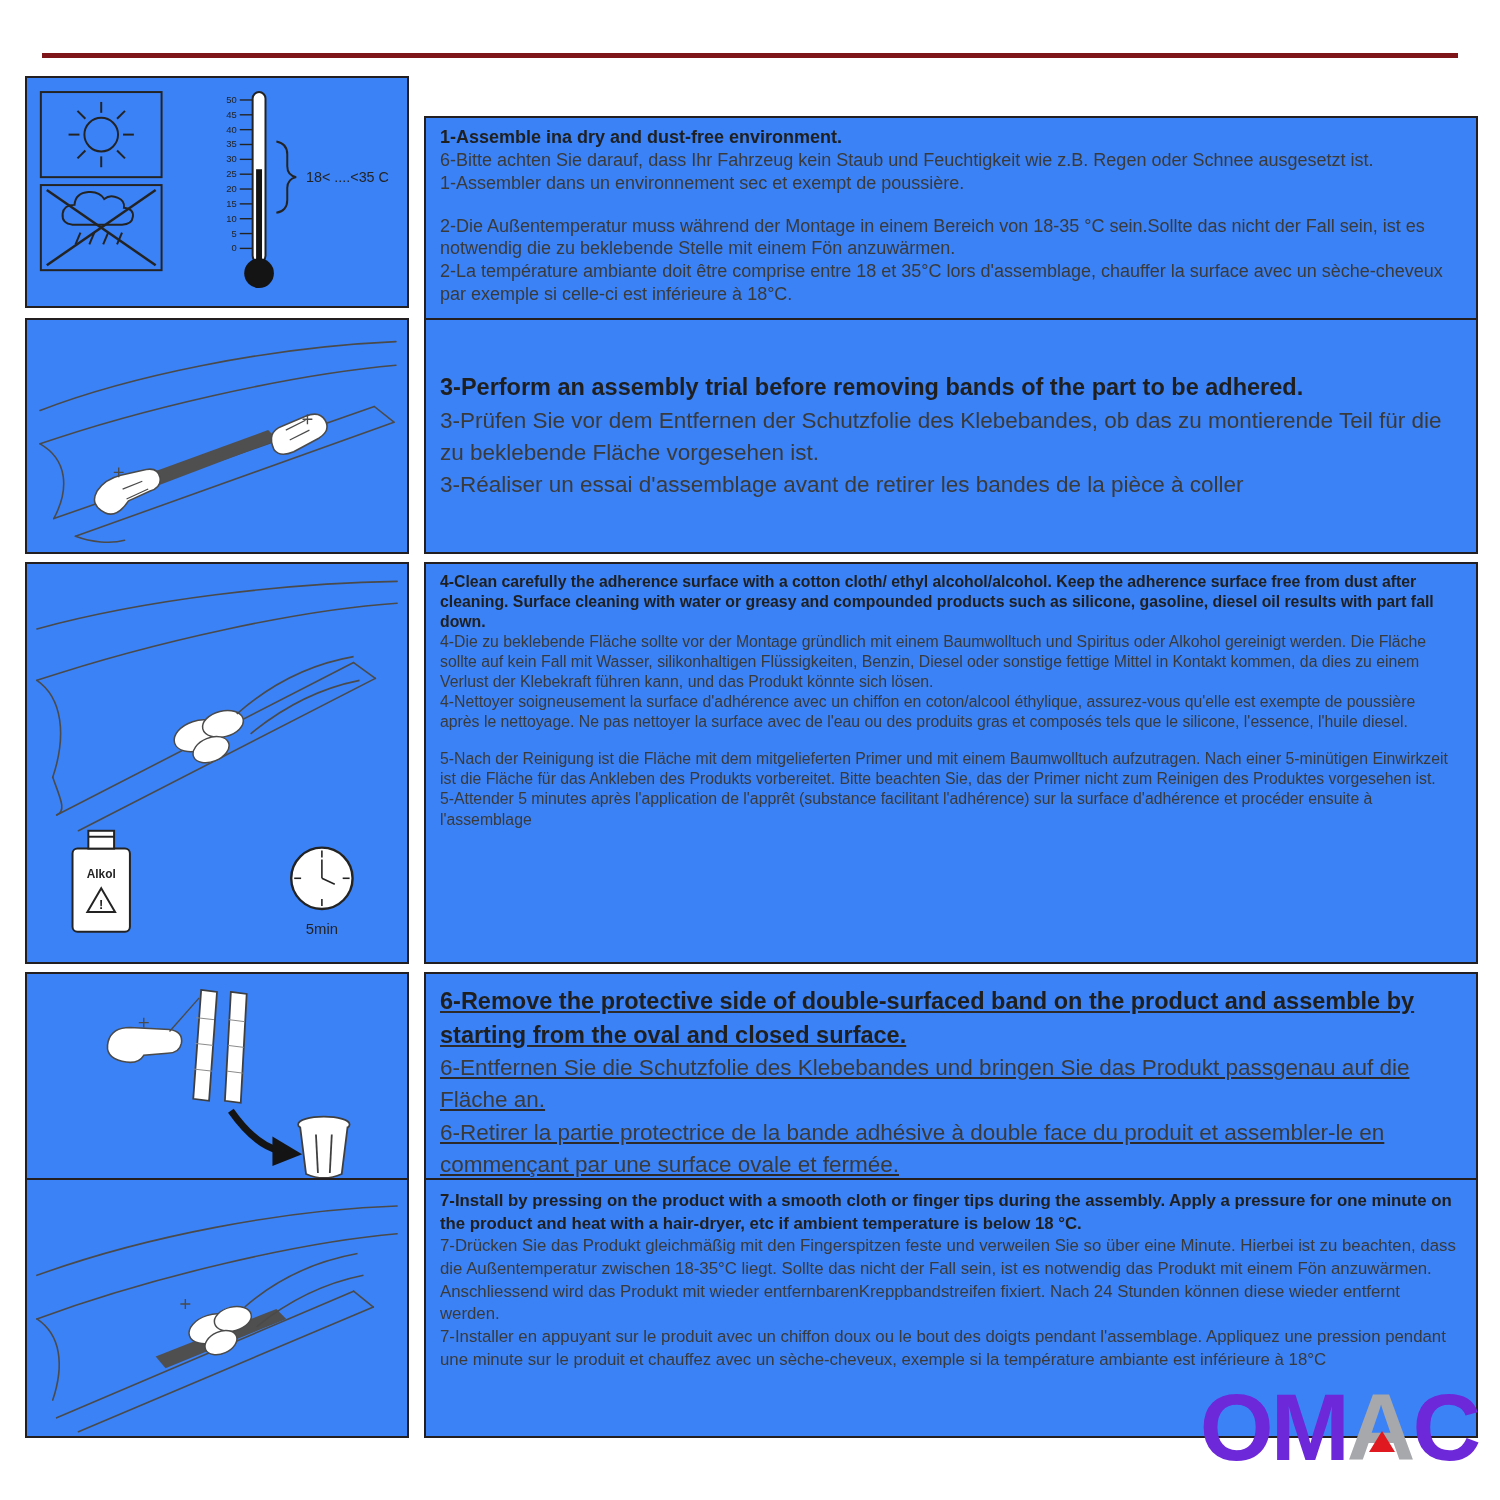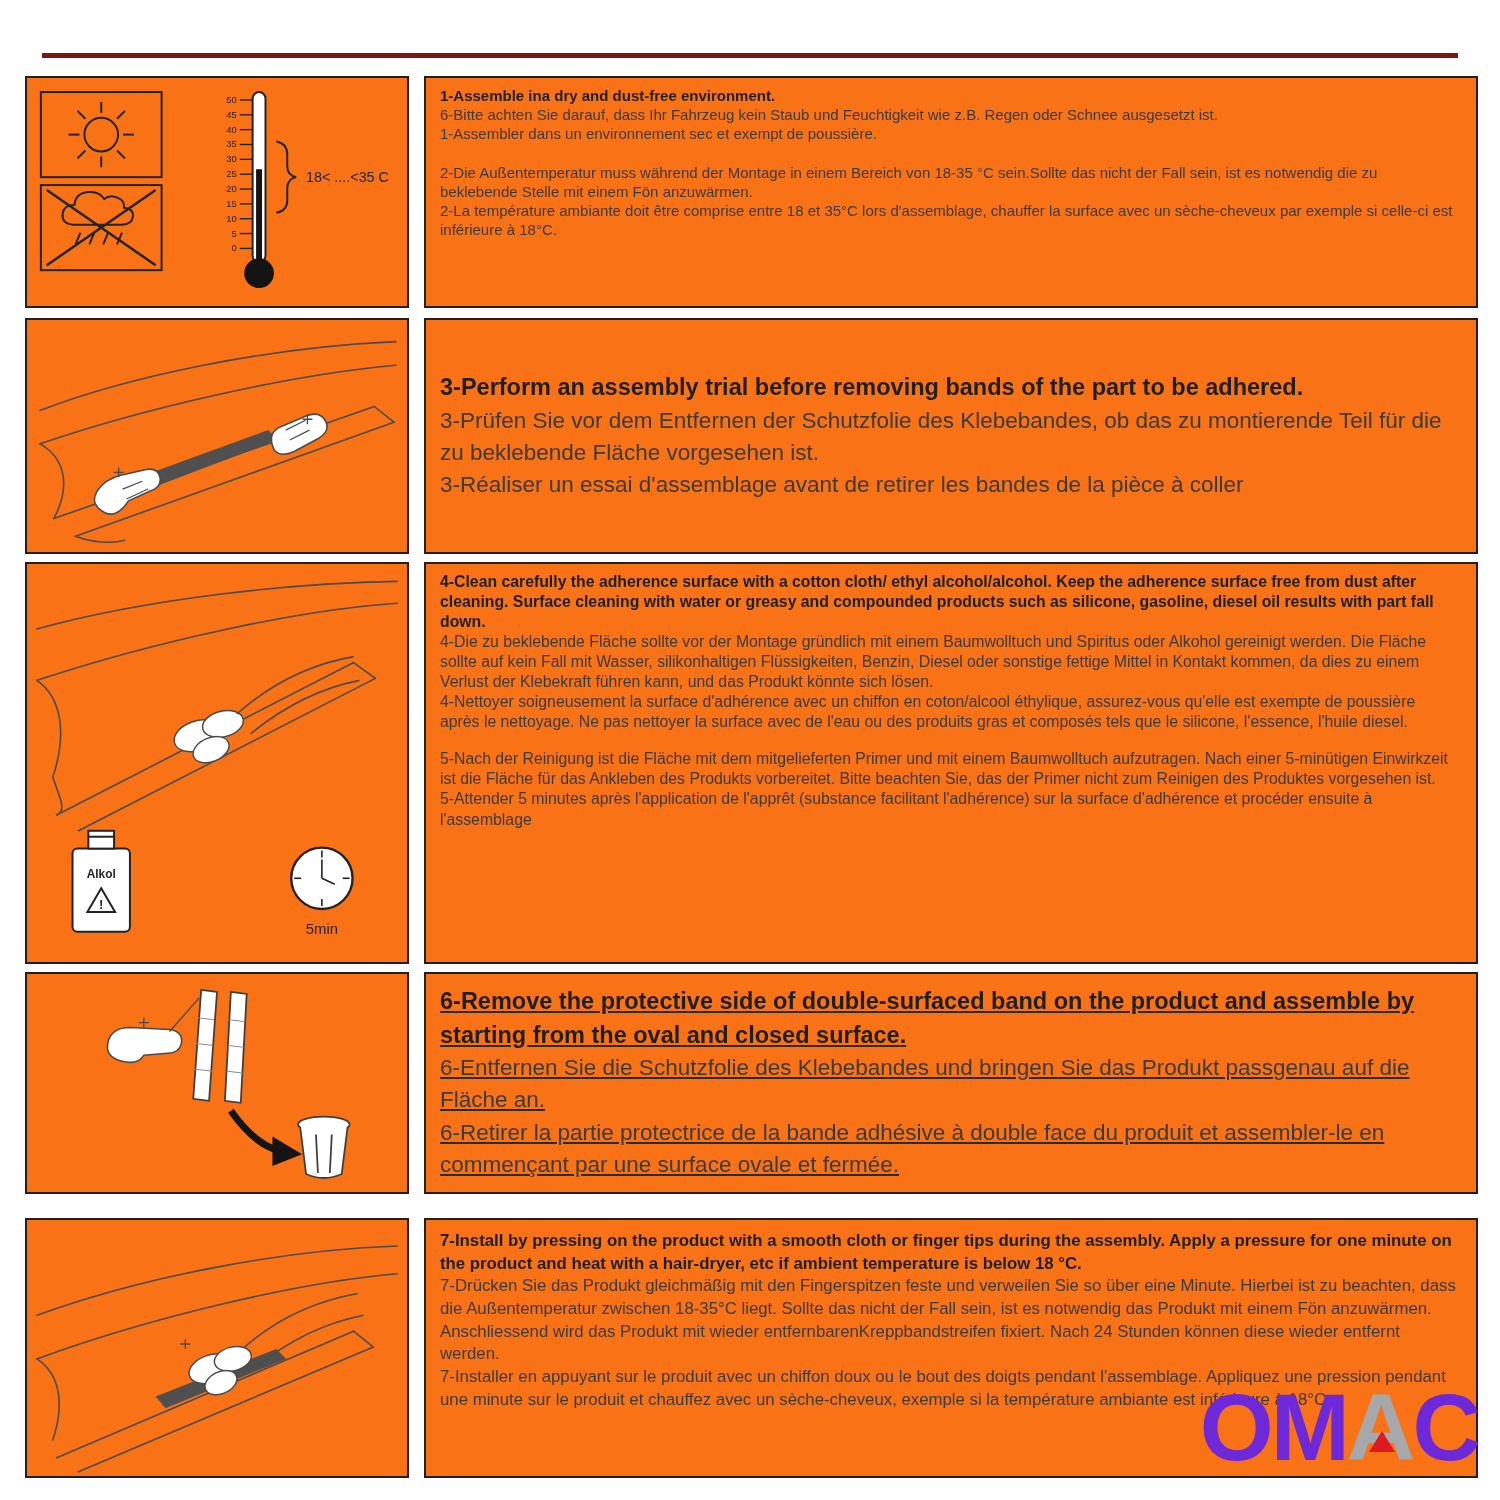--- a/index.html
+++ b/index.html
@@ -27,33 +27,33 @@
     position: absolute;
     left: 42px;
     top: 53px;
     width: 1416px;
     height: 5px;
     background: #7e1518;
   }
   .box {
     position: absolute;
     border: 2px solid #231f20;
-    background: #f97316;
+    background: #3b82f6;
   }
   .il { left: 25px; width: 384px; }
   .tx { left: 424px; width: 1054px; padding: 8px 18px 8px 14px; }
   .r1 { top: 76px;   height: 232px; }
   .r2 { top: 318px;  height: 236px; }
   .r3 { top: 562px;  height: 402px; }
   .r4 { top: 972px;  height: 222px; text-decoration: underline; }
-  .r5 { top: 1218px; height: 260px; }
+  .r5 { top: 1178px; height: 260px; }
   .tx p { margin: 0; }
   .b { font-weight: 700; color: #1f1f1f; }
   .reg { color: #3a3a3a; }
-  .small-text  { font-size: 15px; line-height: 1.27; }
+  .small-text  { font-size: 18px; line-height: 1.27; margin-top: 40px; }
   .dense-text  { font-size: 15.8px; line-height: 1.27; }
   .big-text    { font-size: 22.5px; line-height: 1.43; display: flex; flex-direction: column; justify-content: center; }
   .big-text .b { font-size: 23.5px; }
   .step7-text  { font-size: 16.8px; line-height: 1.35; padding-top: 10px; }
   .gap  { height: 20px; }
   .gap3 { height: 17px; }
   .il svg { display: block; width: 100%; height: 100%; }
   .logo {
     position: absolute;
     right: 22px;

